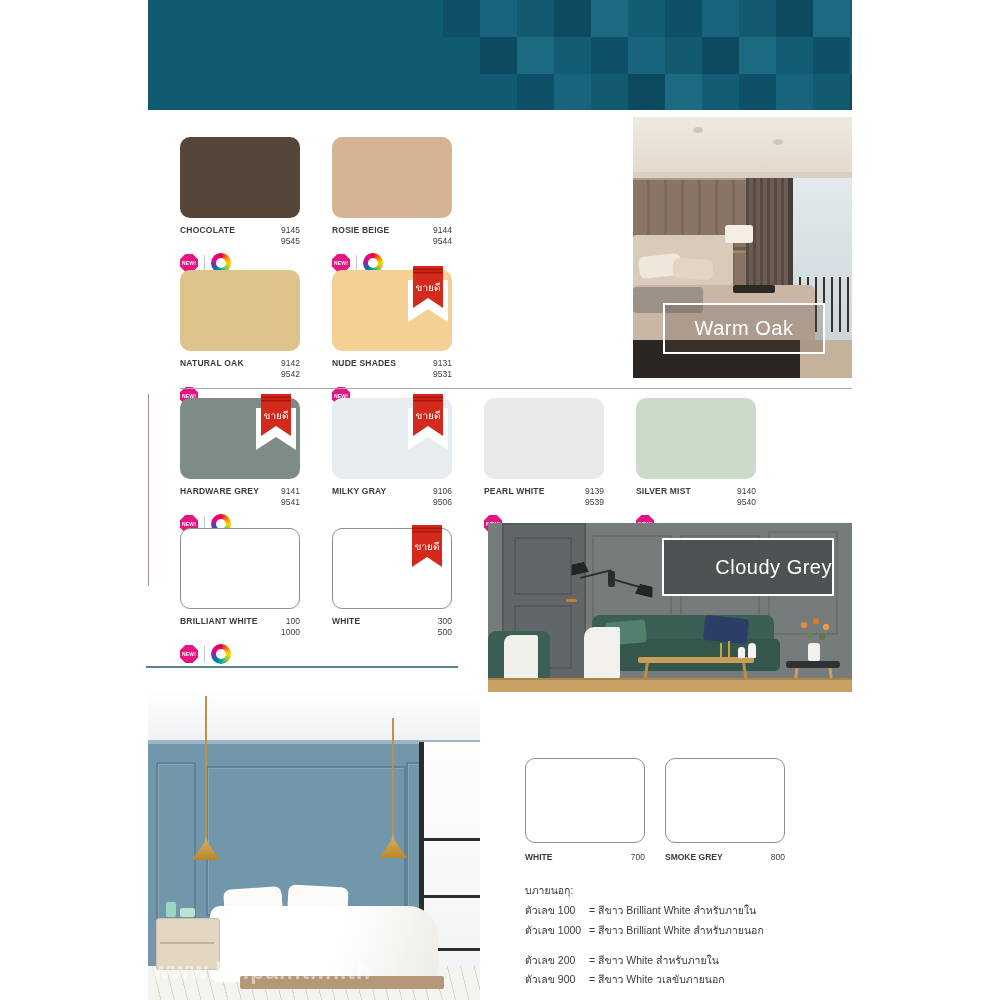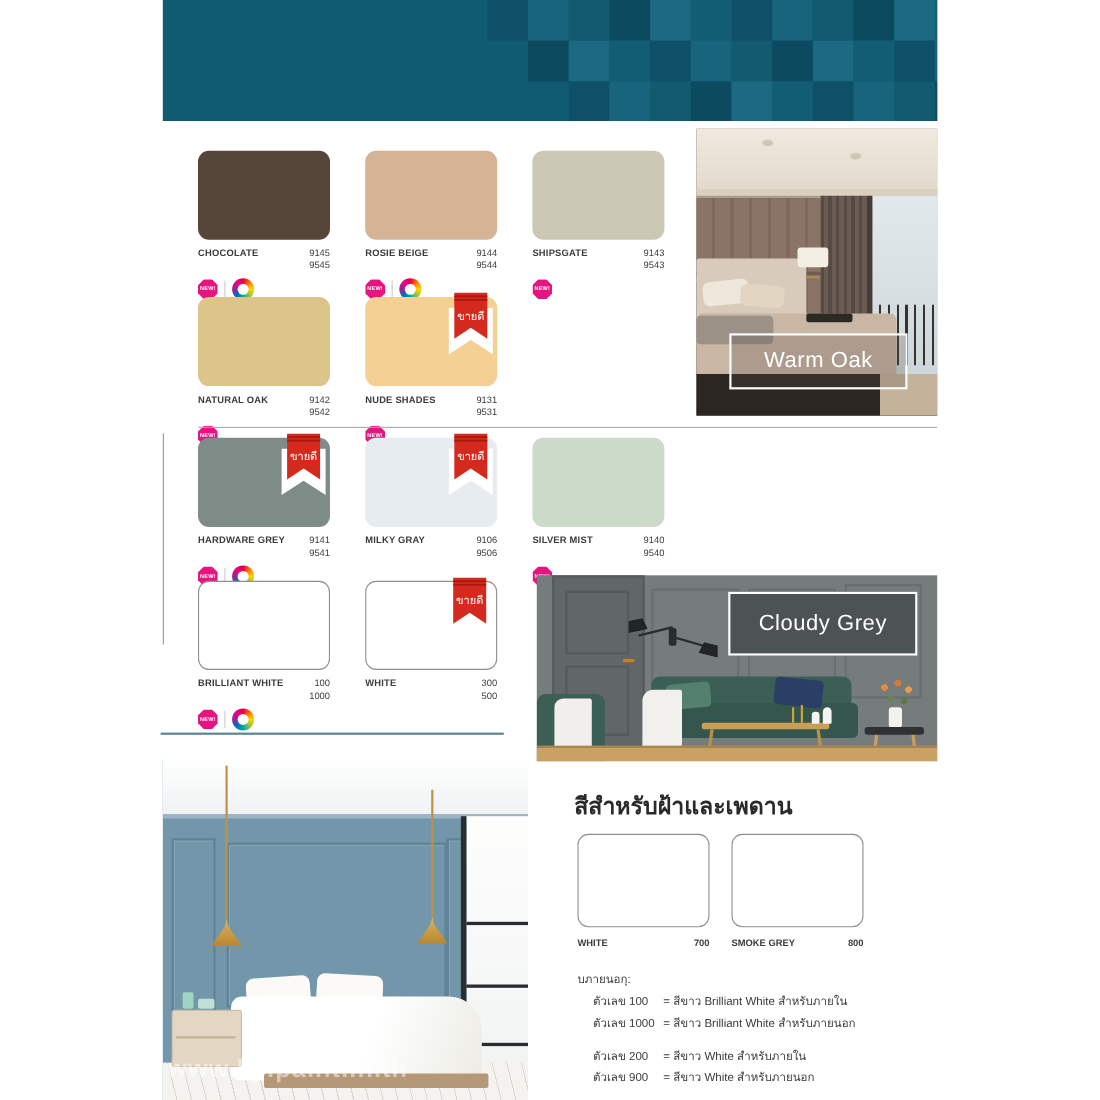--- a/index.html
+++ b/index.html
@@ -37,28 +37,28 @@
   .photo-label{position:absolute;border:2px solid #ffffff;display:flex;align-items:center;justify-content:center;
                color:#ffffff;font-size:20px;letter-spacing:.5px;}
 
   
   .csec-title{position:absolute;left:522px;top:716px;font-size:21px;font-weight:bold;color:#2a2a2a;}
   .csec-row{position:absolute;left:525px;top:758px;display:flex;gap:20px;}
   .ccard{width:120px;}
   .ccard .sw{height:85px;}
   .cmeta{display:flex;justify-content:space-between;margin-top:9px;}
   .cmeta span{font-size:8.5px;font-weight:bold;color:#3b3b3b;}
-  .cmeta .ccode{font-weight:bold;}
+  .cmeta .ccode{font-weight:normal;}
 
   
   .notes{position:absolute;left:525px;top:882px;font-size:10.5px;color:#3b3b3b;}
   .notes .ntitle{margin-bottom:3px;}
   .nline{display:flex;margin-bottom:2.5px;}
   .nline .ncode{width:64px;flex:none;}
-  .ngroup{margin-bottom:13px;margin-left:14px;}
+  .ngroup{margin-bottom:13px;}
 
   .watermark{position:absolute;left:152px;top:962px;font-size:23px;font-weight:bold;color:rgba(255,255,255,.48);letter-spacing:1px;text-align:center;}
 </style>
 </head>
 <body>
 
 <div class="page">
 
   <div class="topbar">
     <div id="mosaic">
@@ -123,33 +123,20 @@
               <div>9144</div>
               <div>9544</div>
             </span>
           </div>
           <div class="badges">
             <div class="new">NEW!</div>
             <div class="bsep"></div>
             <div class="wheel"></div>
           </div>
         </div>
-        <div class="card">
-          <div class="sw" style="background: rgb(202, 200, 179);"></div>
-          <div class="meta">
-            <span class="nm">SHIPSGATE</span>
-            <span class="codes">
-              <div>9143</div>
-              <div>9543</div>
-            </span>
-          </div>
-          <div class="badges">
-            <div class="new">NEW!</div>
-          </div>
-        </div>
       </div>
       <div class="prow" style="left: 180px; top: 270px;">
         <div class="card">
           <div class="sw" style="background: rgb(220, 196, 139);"></div>
           <div class="meta">
             <span class="nm">NATURAL OAK</span>
             <span class="codes">
               <div>9142</div>
               <div>9542</div>
             </span>
@@ -213,20 +200,33 @@
 <rect x="7" y="5.8" width="30" height="1.6" fill="#aa150c"></rect>
 <text x="22" y="24.5" text-anchor="middle" font-size="10" fill="#ffffff" font-family="Liberation Sans, sans-serif">ขายดี</text>
             </svg>
           </div>
           <div class="meta">
             <span class="nm">MILKY GRAY</span>
             <span class="codes">
               <div>9106</div>
               <div>9506</div>
             </span>
+          </div>
+        </div>
+        <div class="card">
+          <div class="sw" style="background: rgb(233, 234, 232);"></div>
+          <div class="meta">
+            <span class="nm">PEARL WHITE</span>
+            <span class="codes">
+              <div>9139</div>
+              <div>9539</div>
+            </span>
+          </div>
+          <div class="badges">
+            <div class="new">NEW!</div>
           </div>
         </div>
         <div class="card">
           <div class="sw" style="background: rgb(204, 219, 201);"></div>
           <div class="meta">
             <span class="nm">SILVER MIST</span>
             <span class="codes">
               <div>9140</div>
               <div>9540</div>
             </span>
@@ -332,21 +332,21 @@
     <div class="abs" style="left:306px;top:145px;width:2.5px;height:24px;background:#c9a05c;transform:rotate(7deg);"></div>
     <div class="abs" style="left:342px;top:145px;width:2.5px;height:24px;background:#c9a05c;transform:rotate(-7deg);"></div>
     <div class="abs" style="left:308px;top:94px;width:38px;height:28px;background:
          radial-gradient(circle 5px at 8px 8px,#e58a3a 60%,transparent 61%),
          radial-gradient(circle 5px at 20px 4px,#d97a2f 60%,transparent 61%),
          radial-gradient(circle 5px at 30px 10px,#e89a4b 60%,transparent 61%),
          radial-gradient(circle 5px at 14px 18px,#6b844f 60%,transparent 61%),
          radial-gradient(circle 5px at 26px 20px,#5d7a4a 60%,transparent 61%);"></div>
     <div class="abs" style="left:320px;top:120px;width:12px;height:18px;background:#f4f2ee;border-radius:3px 3px 2px 2px;"></div>
     <div class="abs" style="left:0;bottom:0;width:100%;height:12px;background:#c9a263;border-top:2px solid #a9854e;"></div>
-    <div class="photo-label" style="left:174px;top:15px;width:168px;height:54px;background:rgba(73,79,81,.9);">
+    <div class="photo-label" style="left:174px;top:15px;width:168px;height:54px;background:rgba(73,79,81,.9);justify-content:flex-end;">
       <span>Cloudy Grey</span>
     </div>
   </div>
 
   <div class="scene" style="left:148px;top:690px;width:332px;height:310px;background:#7296aa;">
     <div class="abs" style="left:0;top:0;width:100%;height:52px;background:linear-gradient(#ffffff,#eef1f2);"></div>
     <div class="abs" style="left:0;top:50px;width:100%;height:4px;background:#9db4c2;"></div>
     <div class="abs" style="left:8px;top:72px;width:36px;height:190px;border:2px solid #5f8296;box-shadow:inset 1px 1px 0 #86a6b8;"></div>
     <div class="abs" style="left:58px;top:76px;width:196px;height:146px;border:2px solid #5f8296;box-shadow:inset 1px 1px 0 #86a6b8;"></div>
     <div class="abs" style="left:58px;top:234px;width:196px;height:38px;border:2px solid #5f8296;box-shadow:inset 1px 1px 0 #86a6b8;"></div>
@@ -364,21 +364,20 @@
     <div class="abs" style="left:140px;top:196px;width:60px;height:27px;background:#fbfaf7;border-radius:7px;transform:rotate(3deg);box-shadow:0 2px 0 #d8d4cb;"></div>
     <div class="abs" style="left:62px;top:216px;width:228px;height:76px;background:linear-gradient(110deg,#ffffff 55%,#ecebe4);border-radius:10px 30px 10px 8px;"></div>
     <div class="abs" style="left:92px;top:286px;width:204px;height:13px;background:#b59877;border-radius:2px;"></div>
     <div class="abs" style="left:8px;top:228px;width:62px;height:50px;background:#e3d7c3;border:1px solid #cdbfa6;border-radius:3px;"></div>
     <div class="abs" style="left:12px;top:252px;width:54px;height:2px;background:#c4b294;"></div>
     <div class="abs" style="left:18px;top:212px;width:10px;height:15px;background:#9fd3c2;border-radius:2px;"></div>
     <div class="abs" style="left:32px;top:218px;width:15px;height:9px;background:#bfe0d4;border-radius:2px;"></div>
     <div class="watermark" style="left:4px;top:268px;position:absolute;">www.kyipaint.in.th</div>
   </div>
 
-  <div class="csec-title">สีสำหรับฝ้าและเพดาน</div>
   <div class="csec-row" id="ceil-host">
       <div class="ccard">
         <div class="sw outline" style="background: rgb(255, 255, 255);"></div>
         <div class="cmeta">
           <span>WHITE</span>
           <span class="ccode">700</span>
         </div>
       </div>
       <div class="ccard">
         <div class="sw outline" style="background: rgb(255, 255, 255);"></div>
@@ -402,20 +401,20 @@
             <span>= สีขาว Brilliant White สำหรับภายนอก</span>
           </div>
         </div>
         <div class="ngroup">
           <div class="nline">
             <span class="ncode">ตัวเลข 200</span>
             <span>= สีขาว White สำหรับภายใน</span>
           </div>
           <div class="nline">
             <span class="ncode">ตัวเลข 900</span>
-            <span>= สีขาว White สำหรับภายนอก</span>
+            <span>= สีขาว White วเลขับภายนอก</span>
           </div>
         </div>
       </div>
 
   </div>
 
 </div>
 
 </body></html>

